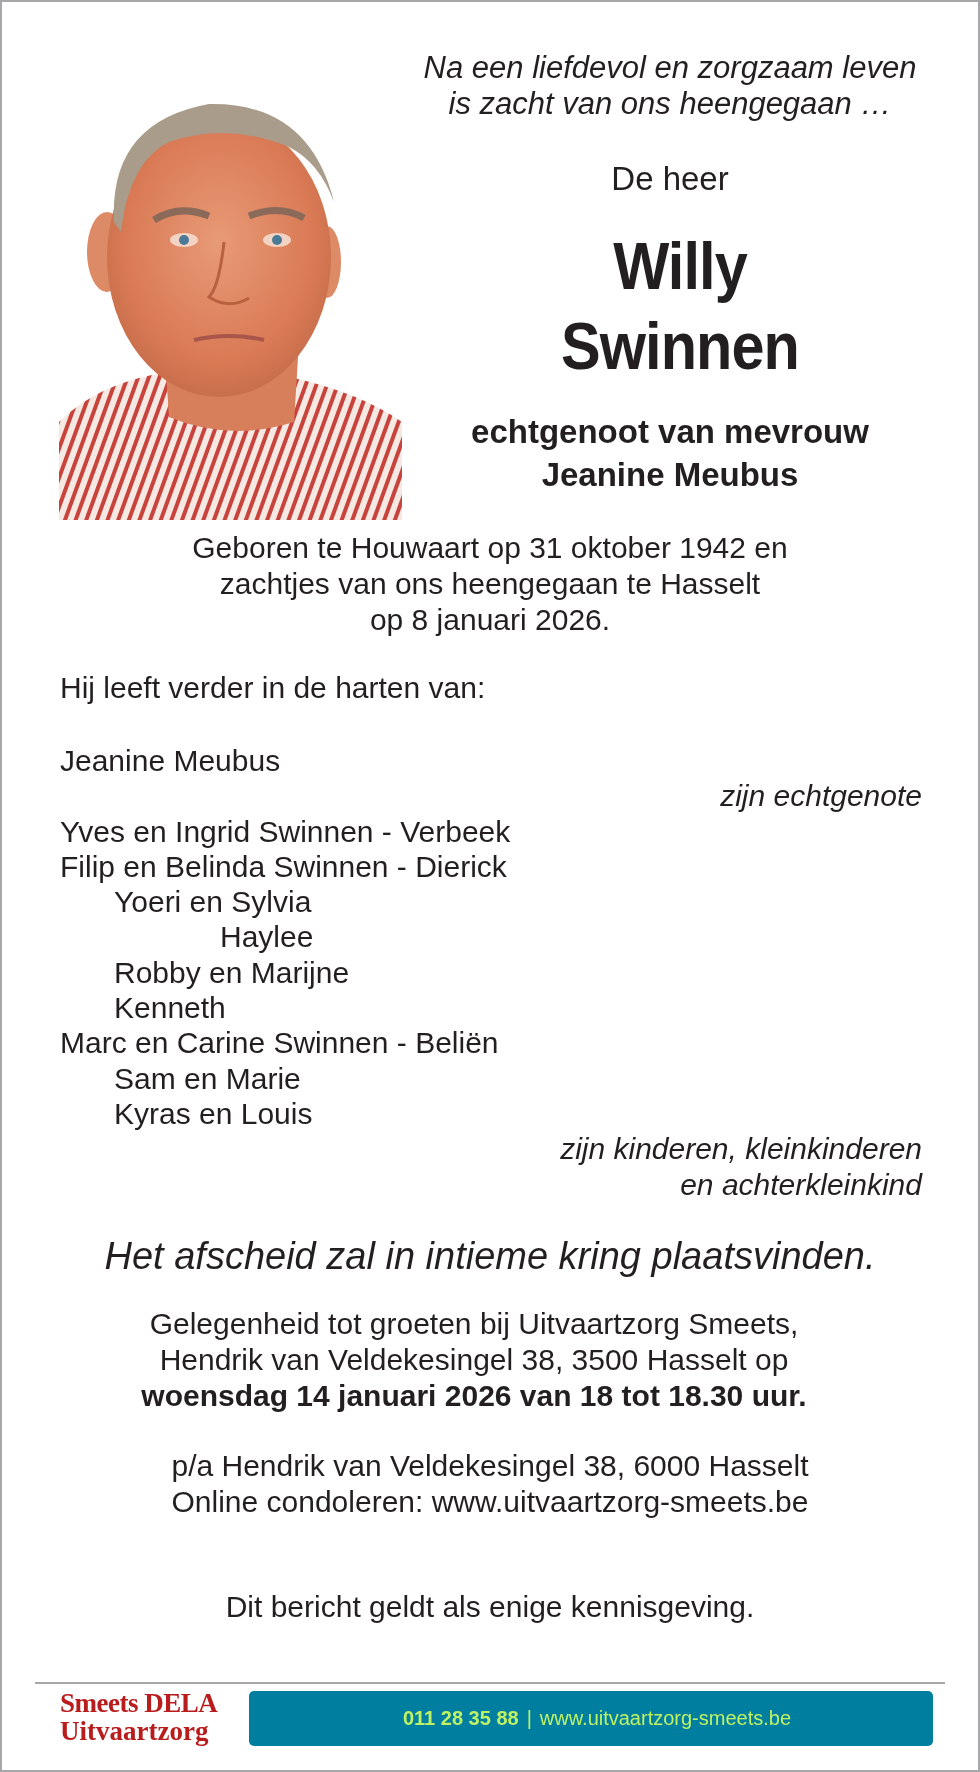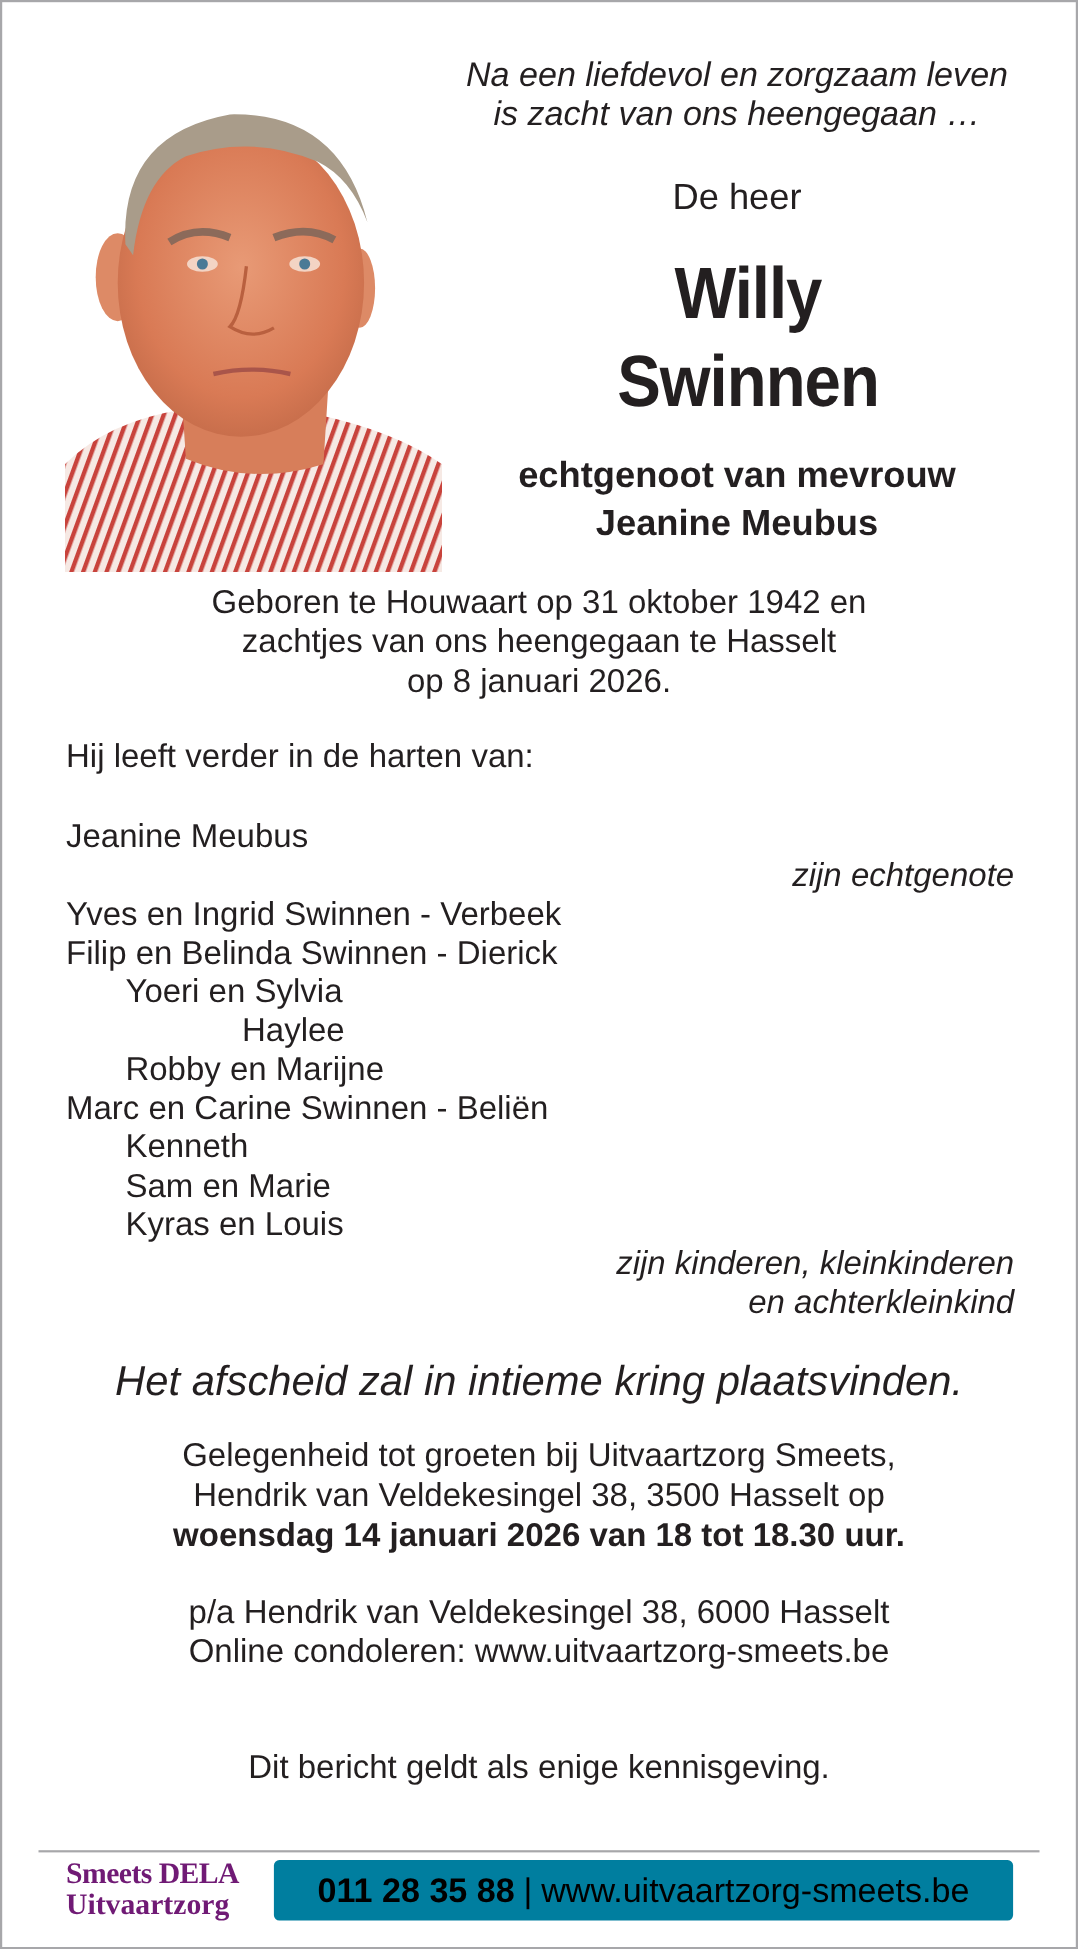--- a/index.html
+++ b/index.html
@@ -15,30 +15,30 @@
   .spouse { left: 400px; width: 540px; top: 410px; font-size: 33px; line-height: 43px; font-weight: bold; }
   .photo { left: 59px; top: 92px; width: 343px; height: 428px; overflow: hidden; }
   .bio { left: 60px; width: 860px; top: 530px; font-size: 30px; line-height: 36px; }
   .lead { left: 60px; top: 671px; font-size: 30px; }
   .family { left: 60px; top: 743px; width: 862px; font-size: 30px; line-height: 35.3px; }
   .family .row { height: 35.3px; white-space: nowrap; }
   .family .ind1 { padding-left: 54px; }
   .family .ind2 { padding-left: 160px; }
   .family .right { text-align: right; font-style: italic; }
   .farewell { left: 60px; width: 860px; top: 1235px; font-size: 38px; }
-  .visit { left: 60px; width: 860px; top: 1306px; font-size: 30px; line-height: 36px; }
+  .visit { left: 44px; width: 860px; top: 1306px; font-size: 30px; line-height: 36px; }
   .visit .bold { font-weight: bold; }
   .addr { left: 60px; width: 860px; top: 1448px; font-size: 30px; line-height: 36px; }
   .notice { left: 60px; width: 860px; top: 1590px; font-size: 30px; }
   .footer-line { left: 35px; width: 910px; top: 1682px; height: 2px; background: #a7a7aa; }
-  .logo { left: 60px; top: 1688px; color: #701a75; font-family: "Liberation Serif", serif; }
+  .logo { left: 60px; top: 1688px; color: #b91c1c; font-family: "Liberation Serif", serif; }
   .logo .l1 { font-size: 27px; font-weight: bold; line-height: 30px; letter-spacing: -0.5px; }
   .logo .l2 { font-size: 27px; font-weight: bold; line-height: 26px; }
   .cta { left: 249px; top: 1691px; width: 672px; height: 55px; background: #007e9f; border-radius: 5px;
-         color: #000000; display: flex; align-items: center; justify-content: center; font-size: 31px; }
+         color: #bef264; display: flex; align-items: center; justify-content: center; font-size: 20px; padding-left: 12px; }
   .cta .phone { font-weight: bold; }
   .cta .sep { margin: 0 8px; font-weight: 300; }
 </style>
 </head>
 <body>
 
 <div class="frame"></div>
 
 <div class="abs center ital intro">
   <div>Na een liefdevol en zorgzaam leven</div>
@@ -106,22 +106,22 @@
 <div class="abs lead">Hij leeft verder in de harten van:</div>
 
 <div class="abs family">
   <div class="row">Jeanine Meubus</div>
   <div class="row right">zijn echtgenote</div>
   <div class="row">Yves en Ingrid Swinnen - Verbeek</div>
   <div class="row">Filip en Belinda Swinnen - Dierick</div>
   <div class="row ind1">Yoeri en Sylvia</div>
   <div class="row ind2">Haylee</div>
   <div class="row ind1">Robby en Marijne</div>
+  <div class="row ind1">Kenneth</div>
   <div class="row">Marc en Carine Swinnen - Beliën</div>
-  <div class="row ind1">Kenneth</div>
   <div class="row ind1">Sam en Marie</div>
   <div class="row ind1">Kyras en Louis</div>
   <div class="row right">zijn kinderen, kleinkinderen</div>
   <div class="row right">en achterkleinkind</div>
 </div>
 
 <div class="abs center ital farewell">Het afscheid zal in intieme kring plaatsvinden.</div>
 
 <div class="abs center visit">
   <div>Gelegenheid tot groeten bij Uitvaartzorg Smeets,</div>

